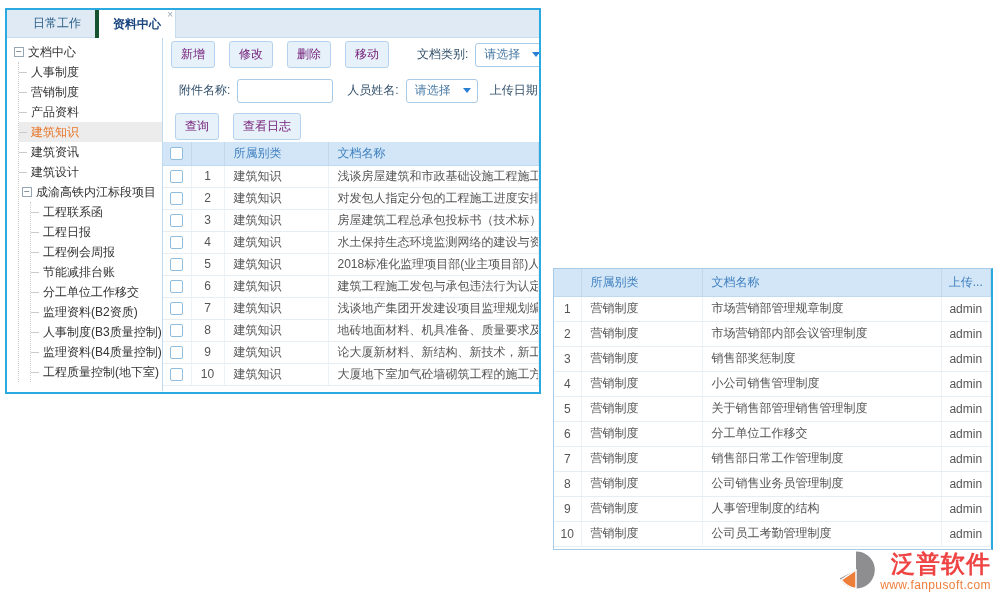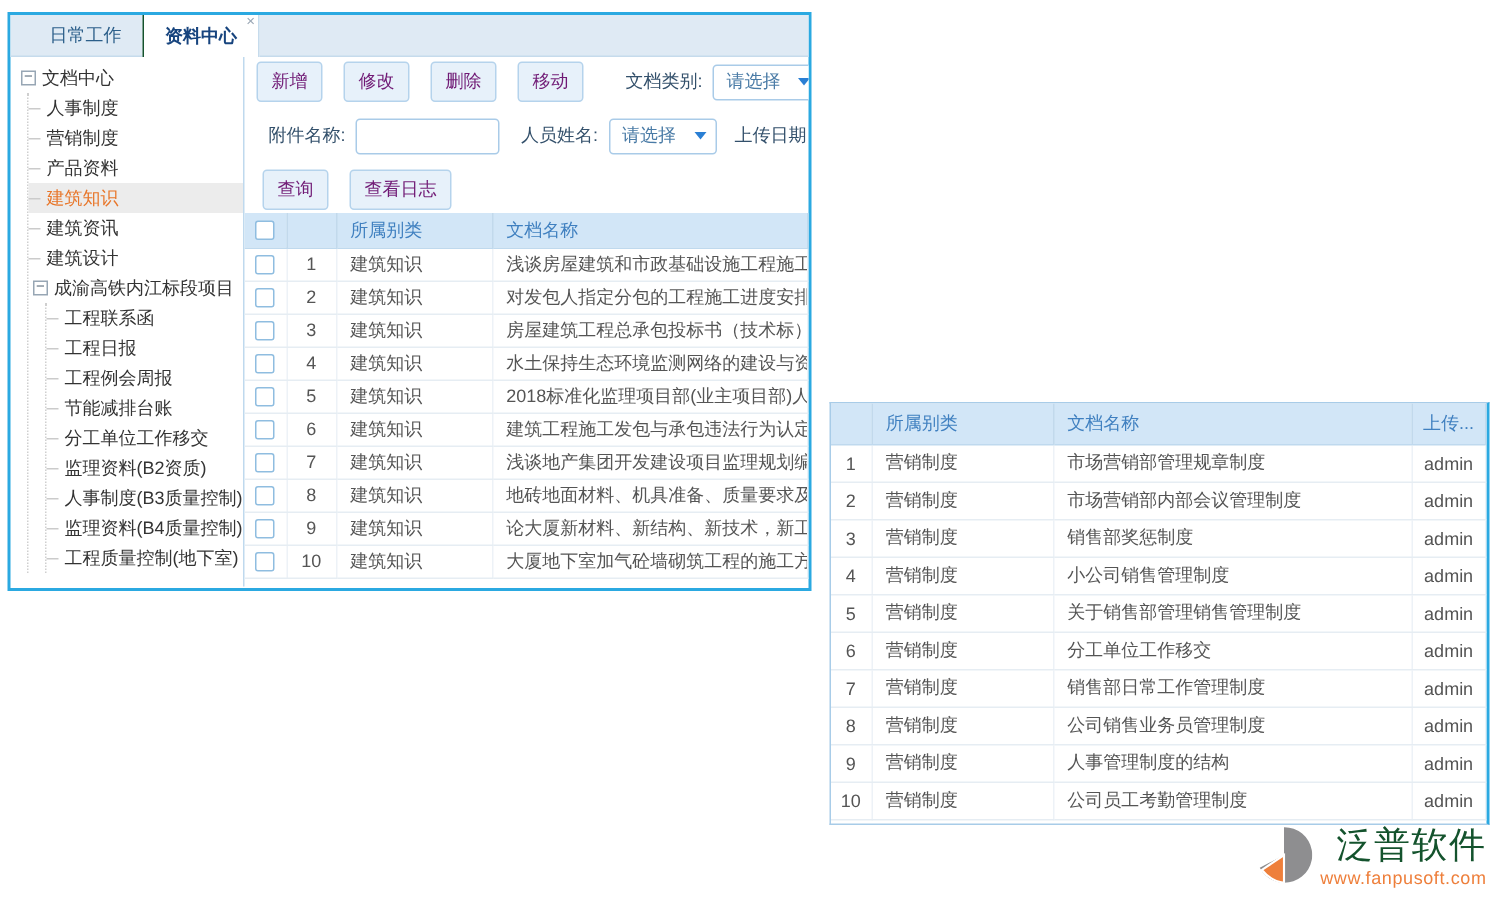--- a/index.html
+++ b/index.html
@@ -7,21 +7,21 @@
     font-family: "Liberation Sans", "DejaVu Sans", sans-serif; }
   body { position: relative; }
 
   
   .window { position: absolute; left: 5px; top: 8px; width: 536px; height: 386px;
     border: 2px solid #2BA9E1; background: #fff; }
   .tabbar { height: 28px; background: #DFEAF4; border-bottom: 1px solid #C6DBEC;
     display: flex; align-items: stretch; padding-left: 12px; }
   .tab { padding: 0 14px; font-size: 12px; color: #2C5F8A; display: flex; align-items: center; cursor: pointer; }
   .tab.active { background: #fff; font-weight: bold; color: #17447E; position: relative;
-    border-left: 1px solid #14532d; border-right: 1px solid #C6DBEC; margin-bottom: -1px; }
+    border-left: 4px solid #14532d; border-right: 1px solid #C6DBEC; margin-bottom: -1px; }
   .tab-close { position: absolute; top: 0px; right: 2px; font-size: 10px; font-weight: normal;
     color: #9AA7B5; line-height: 10px; cursor: pointer; }
 
   .body-row { display: flex; height: 353px; }
 
   
   .sidebar { width: 156px; border-right: 1px solid #BFD9EE; overflow: hidden;
     padding-top: 4px; font-size: 12px; color: #333; flex-shrink: 0; }
   .tree-node { height: 20px; display: flex; align-items: center; white-space: nowrap; cursor: pointer; }
   .collapse-box { width: 10px; height: 10px; border: 1px solid #97A6B4; background: #fff;
@@ -72,21 +72,21 @@
   .rtable td { height: 25px; padding-left: 9px; }
   .rtable .c-no { width: 27px; text-align: center; padding-left: 0; }
   .rtable .c-cat { width: 121px; }
   .rtable .c-name { width: 239px; }
   .rtable .c-up { text-align: center; padding-left: 0; }
 
   
   .logo { position: absolute; right: 9px; top: 551px; display: flex; align-items: flex-start; }
   .logo-mark { width: 38px; height: 38px; margin-right: 5px; flex-shrink: 0; }
   .logo-texts { display: flex; flex-direction: column; align-items: flex-end; }
-  .logo-name { font-size: 24px; font-weight: normal; color: #14532d; line-height: 26px; letter-spacing: 1px; }
+  .logo-name { font-size: 24px; font-weight: bold; color: #ef4444; line-height: 26px; letter-spacing: 1px; }
   .logo-url { font-size: 12px; color: #EE7F3B; margin-top: 1px; letter-spacing: 0.4px; }
 </style>
 </head>
 <body>
 
 <div class="window">
 
   <div class="tabbar">
     <div class="tab">日常工作</div>
     <div class="tab active">

